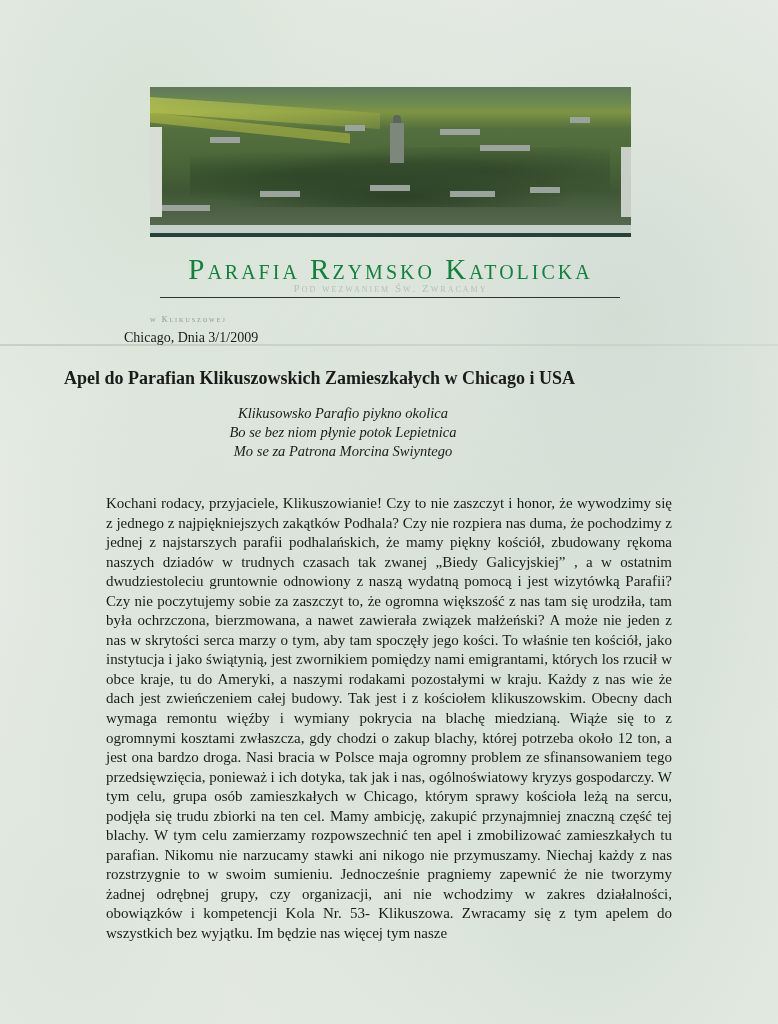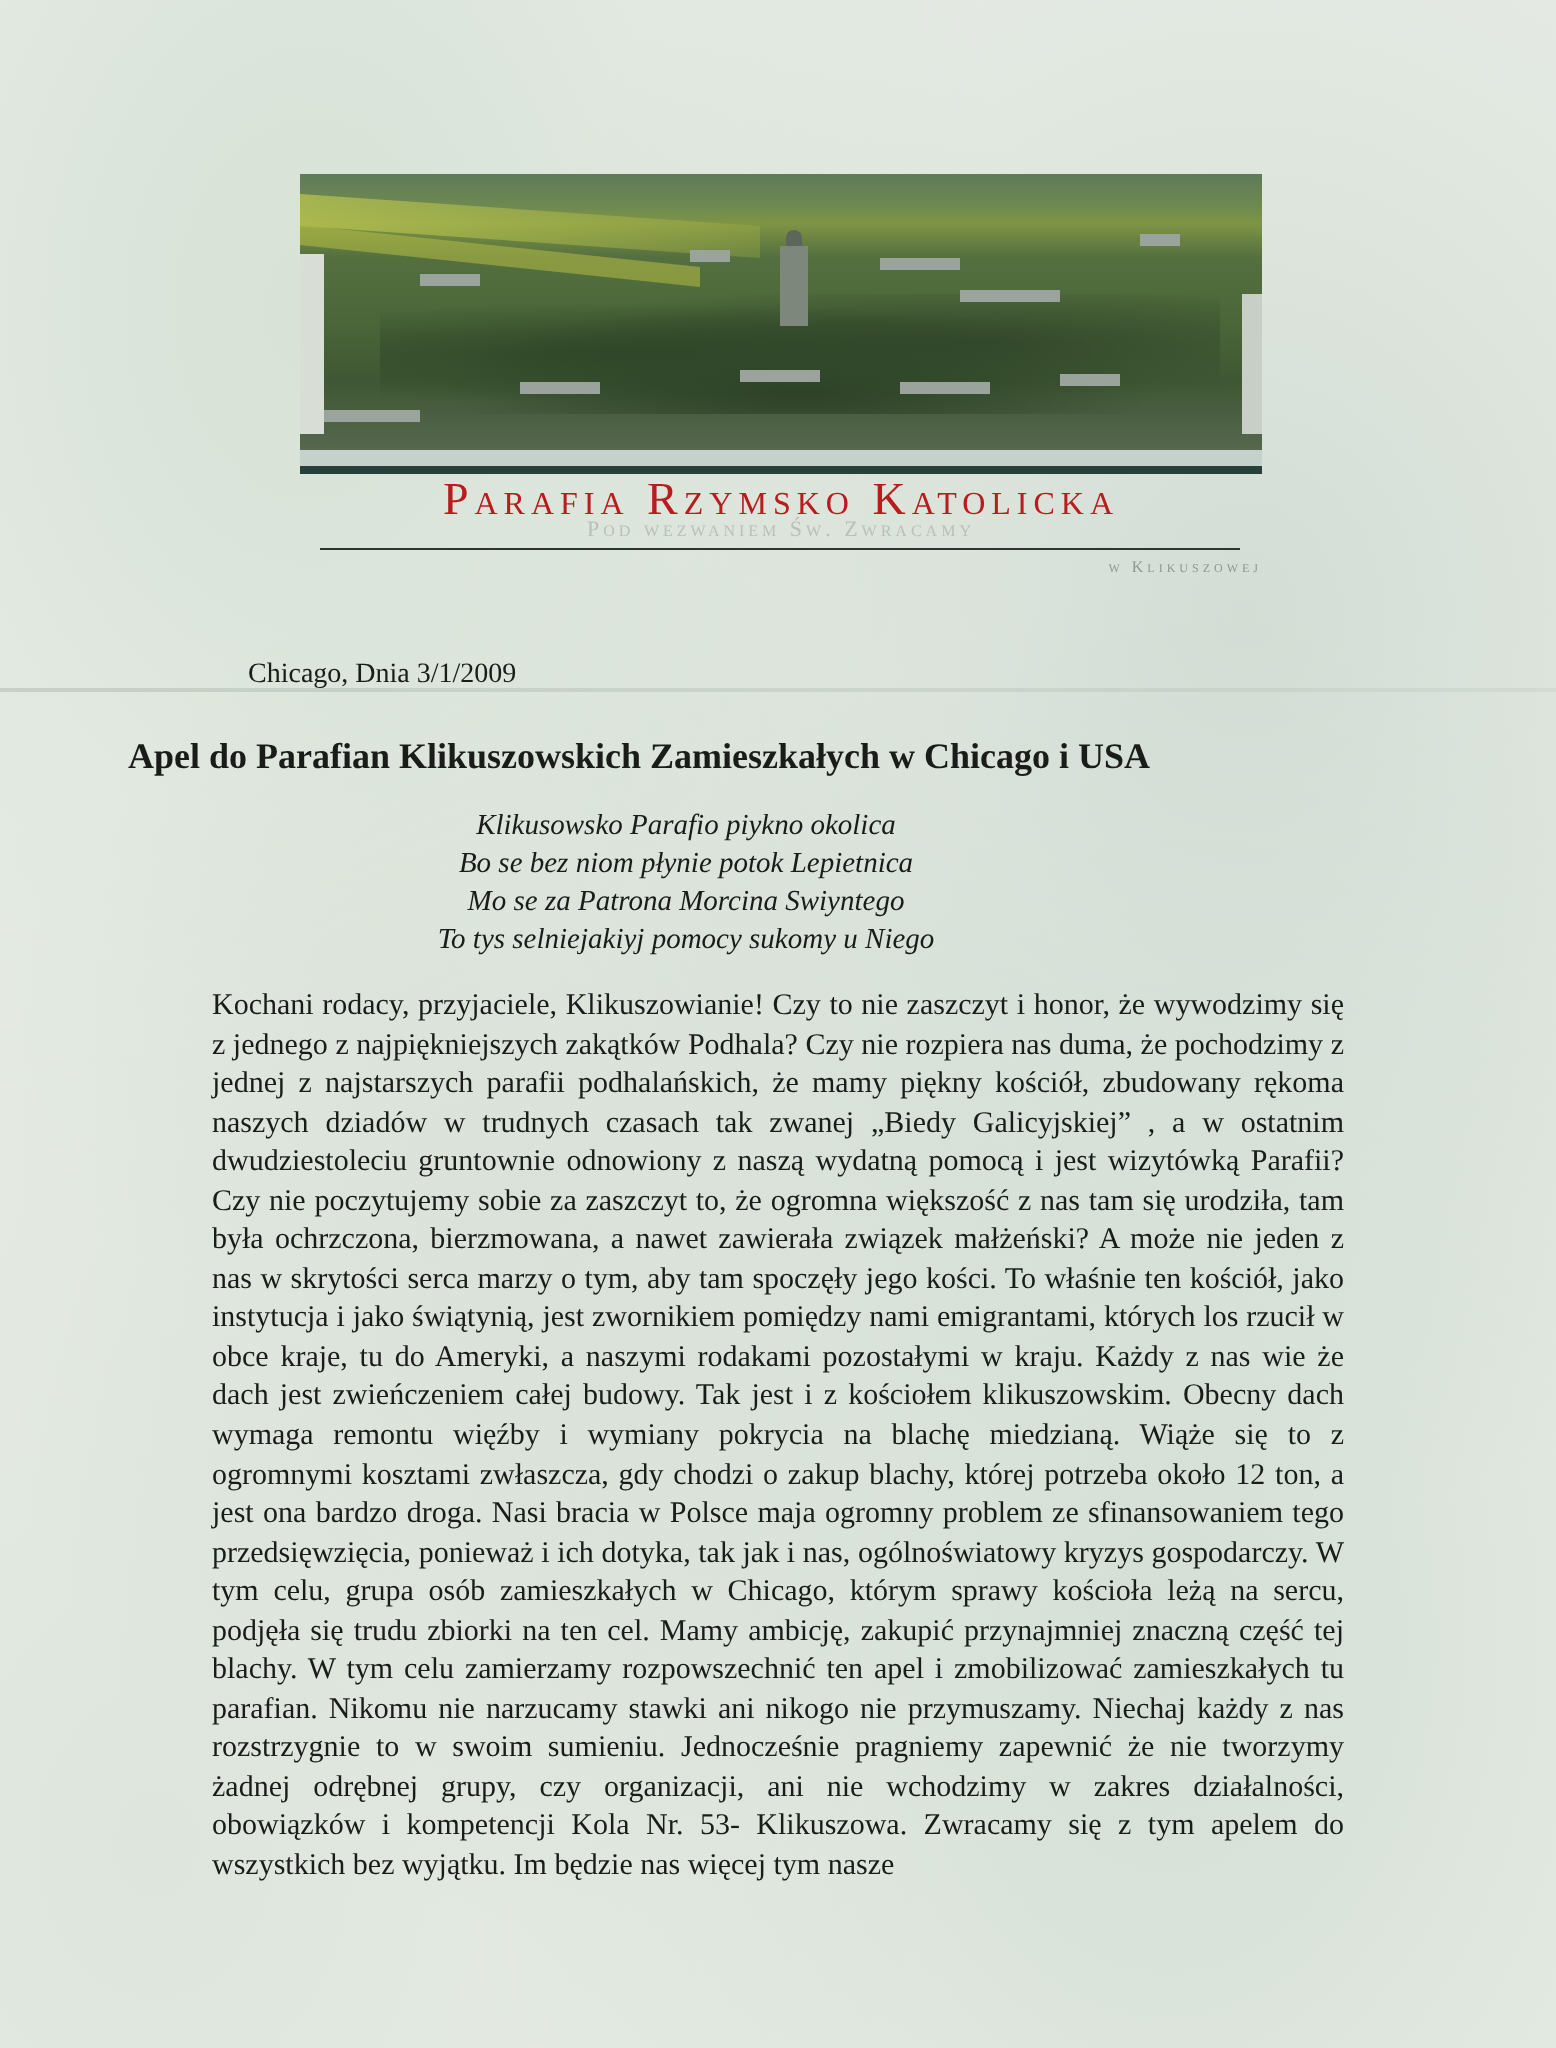--- a/index.html
+++ b/index.html
@@ -33,26 +33,26 @@
                   radial-gradient(ellipse at 70% 40%, #34492c 0%, transparent 55%),
                   radial-gradient(ellipse at 50% 80%, #2c4126 0%, transparent 60%); }
     .photo .house { position: absolute; background: #9aa39c; height: 6px; }
     .photo .tower { position: absolute; left: 240px; top: 36px; width: 14px; height: 40px; background: #7d877c; }
     .photo .tower:before { content: ""; position: absolute; left: 3px; top: -8px; width: 8px; height: 8px; background: #5c665b; border-radius: 4px 4px 0 0; }
     .photo .leftwall { position: absolute; left: 0; top: 40px; width: 12px; height: 90px; background: #d8ddd6; }
     .photo .rightwall { position: absolute; right: 0; top: 60px; width: 10px; height: 70px; background: #c8cfc6; }
     .photo-strip { width: 481px; height: 8px; background: #c5d1cb; }
     .photo-rule { width: 481px; height: 4px; background: #27403a; }
 
-    .parish-name { text-align: center; font-size: 23px; letter-spacing: 3px;
-      color: #b91c1c; font-variant: small-caps; font-family: "Liberation Serif", serif; }
+    .parish-name { margin-top: 16px; text-align: center; font-size: 29px; letter-spacing: 3px;
+      color: #15803d; font-variant: small-caps; font-family: "Liberation Serif", serif; }
     .parish-sub { text-align: center; font-size: 11px; letter-spacing: 2px; color: #b8c0b8;
       margin-top: -4px; font-variant: small-caps; }
     .parish-rule { width: 460px; height: 1px; background: #2e3430; margin: 3px 0 0 10px; }
-    .parish-place { text-align: right; font-size: 8px; letter-spacing: 2px; color: #8e978f; margin-top: 4px; font-variant: small-caps; }
+    .parish-place { text-align: left; font-size: 8px; letter-spacing: 2px; color: #8e978f; margin-top: 17px; font-variant: small-caps; }
 
     .date { position: absolute; left: 124px; top: 330px; font-size: 14px; }
     .title { position: absolute; left: 0; width: 639px; top: 368px; text-align: center;
       font-size: 18px; font-weight: bold; }
     .poem { position: absolute; left: 0; width: 686px; top: 404px; text-align: center;
       font-style: italic; font-size: 14.5px; line-height: 19px; }
     .body-text { position: absolute; left: 106px; top: 494px; width: 566px;
       font-size: 15px; line-height: 19.55px; text-align: justify; }
   </style>
 </head>
@@ -87,16 +87,15 @@
   <div class="parish-place">w Klikuszowej</div>
 </div>
 
 <div class="date">Chicago, Dnia 3/1/2009</div>
 <div class="title">Apel do Parafian Klikuszowskich Zamieszkałych w Chicago i USA</div>
 
 <div class="poem">
   <div>Klikusowsko Parafio piykno okolica</div>
   <div>Bo se bez niom płynie potok Lepietnica</div>
   <div>Mo  se za Patrona Morcina Swiyntego</div>
-  <div>To tys selniejakiyj pomocy sukomy u Niego</div>
 </div>
 
 <div class="body-text">Kochani rodacy, przyjaciele, Klikuszowianie! Czy to nie zaszczyt i honor, że wywodzimy się z jednego z najpiękniejszych zakątków Podhala? Czy nie rozpiera nas duma, że pochodzimy z jednej z najstarszych parafii podhalańskich, że mamy piękny kościół, zbudowany rękoma naszych dziadów w trudnych czasach tak zwanej „Biedy Galicyjskiej” , a w ostatnim dwudziestoleciu gruntownie odnowiony z naszą wydatną pomocą  i jest wizytówką Parafii? Czy nie poczytujemy sobie za zaszczyt to, że ogromna większość z nas tam się urodziła, tam była ochrzczona, bierzmowana, a nawet zawierała związek małżeński? A może nie jeden z nas w skrytości serca marzy o tym, aby tam spoczęły jego kości. To właśnie ten kościół, jako instytucja i jako świątynią, jest zwornikiem pomiędzy nami emigrantami, których los rzucił w obce kraje, tu do Ameryki, a naszymi rodakami pozostałymi w kraju. Każdy z nas wie że dach jest zwieńczeniem całej budowy. Tak jest i z kościołem klikuszowskim. Obecny dach wymaga remontu więźby i wymiany pokrycia na blachę miedzianą. Wiąże się to z ogromnymi kosztami zwłaszcza, gdy chodzi o zakup blachy, której potrzeba około 12 ton, a jest ona bardzo droga. Nasi bracia w Polsce maja ogromny problem ze sfinansowaniem tego przedsięwzięcia, ponieważ i ich dotyka, tak jak i nas, ogólnoświatowy kryzys gospodarczy. W tym celu, grupa osób zamieszkałych w Chicago, którym sprawy kościoła leżą na sercu, podjęła się trudu zbiorki na ten cel. Mamy ambicję,  zakupić przynajmniej znaczną część tej blachy. W tym celu zamierzamy rozpowszechnić ten apel i zmobilizować zamieszkałych tu parafian. Nikomu nie narzucamy stawki ani nikogo nie przymuszamy. Niechaj każdy z nas rozstrzygnie to w swoim sumieniu. Jednocześnie pragniemy zapewnić że nie tworzymy żadnej odrębnej grupy, czy organizacji, ani nie wchodzimy w zakres działalności, obowiązków i kompetencji Kola Nr. 53- Klikuszowa. Zwracamy się z tym apelem do wszystkich bez wyjątku. Im będzie nas więcej tym nasze</div>
 
 </body></html>

